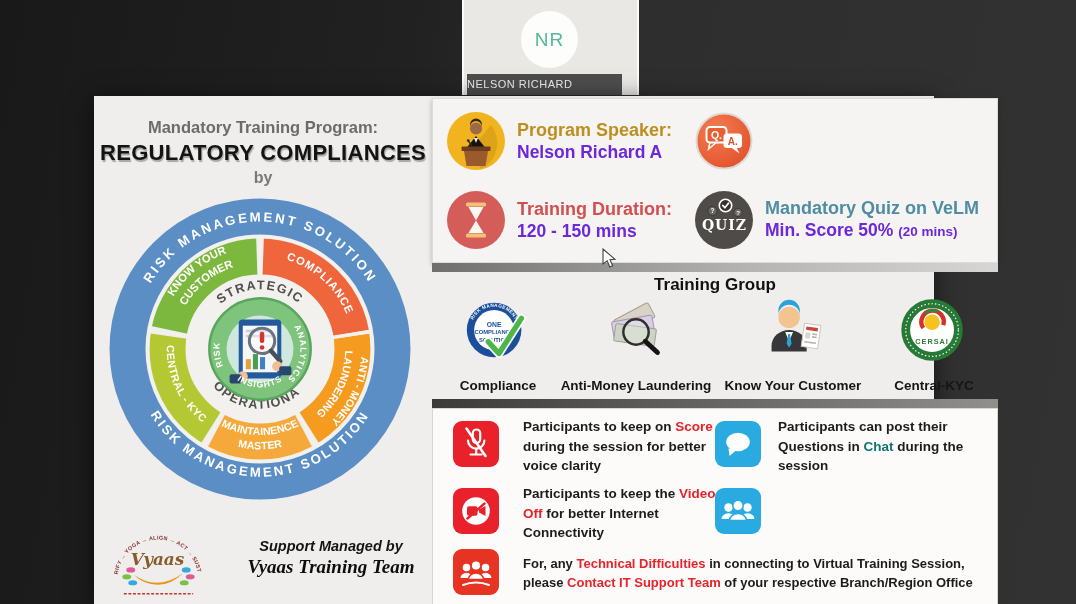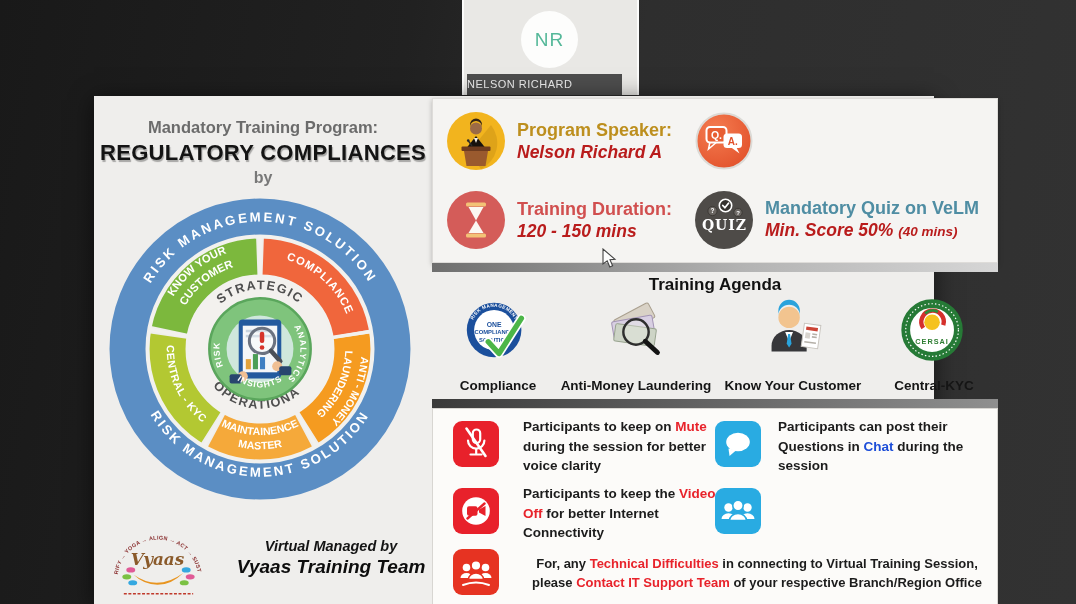--- a/index.html
+++ b/index.html
@@ -26,48 +26,48 @@
   .lefthead{position:absolute;left:0;top:22px;width:338px;text-align:center;}
   .kicker{font-size:16.5px;color:#6b6b6b;font-weight:bold;}
   .title{font-size:22px;font-weight:800;color:#141414;margin-top:3px;letter-spacing:.3px;
          text-shadow:1px 1.5px 1px rgba(0,0,0,.3);}
   .byline{font-size:16px;color:#787878;font-weight:bold;margin-top:3px;}
 
   .wheel{position:absolute;left:14px;top:100px;width:304px;height:306px;}
   .vylogo{position:absolute;left:12px;top:424px;width:104px;height:80px;}
   .managed{position:absolute;left:128px;top:442px;width:218px;text-align:center;font-style:italic;}
   .m1{font-size:14.5px;font-weight:bold;color:#141414;}
-  .m2{font-size:19px;font-weight:800;color:#0d0d0d;margin-top:2px;}
+  .m2{font-size:19px;font-weight:800;color:#0d0d0d;margin-top:2px;font-family:Liberation Serif, serif;}
 
   .info-panel{position:absolute;left:338px;top:2px;width:566px;height:165px;background:#f5f4f2;
               border:1px solid #dedcd9;box-shadow:0 2px 5px rgba(0,0,0,.25);box-sizing:border-box;}
   .cell{position:absolute;display:flex;align-items:center;gap:12px;}
   .c-speaker{left:14px;top:13px;} .c-qa{left:262px;top:13px;}
   .c-duration{left:14px;top:92px;} .c-quiz{left:262px;top:92px;}
   .lab{font-size:18px;font-weight:bold;line-height:22px;white-space:nowrap;}
-  .val{font-size:17.5px;font-weight:bold;color:#b91c1c;line-height:23px;white-space:nowrap;font-style:italic;}
+  .val{font-size:17.5px;font-weight:bold;color:#6d28d9;line-height:23px;white-space:nowrap;}
   .lab-gold{color:#bd8f1e;} .lab-orange{color:#ef5e35;} .lab-crimson{color:#d14f4f;} .lab-teal{color:#4f8da3;}
   .paren{font-size:13.5px;}
 
   .divider{position:absolute;left:338px;width:566px;height:9px;}
   .d1{top:167px;background:linear-gradient(to right,#6e6e6e,#b3b3b3 55%,#d6d6d6);}
   .d2{top:303px;background:linear-gradient(to right,#3a3a3a,#8f8f8f);}
 
   .agenda-title{position:absolute;left:338px;top:179px;width:566px;text-align:center;
                 font-size:17px;font-weight:800;color:#111;}
   .agenda-item{position:absolute;top:197px;width:170px;text-align:center;}
   .ag-1{left:319px;} .ag-2{left:457px;} .ag-3{left:614px;} .ag-4{left:755px;}
   .ag-label{font-size:13.5px;font-weight:bold;color:#151515;margin-top:3px;}
 
   .instr-panel{position:absolute;left:338px;top:312px;width:566px;height:196px;background:#fcfbf9;
                border:1px solid #d8d6d2;border-bottom:none;box-sizing:border-box;}
   .iitem{position:absolute;}
   .itext{font-size:13.5px;font-weight:bold;color:#1c1c1c;line-height:19.5px;}
   .i-sup-text{font-size:13px;line-height:19px;}
-  .kw-red{color:#e8232b;} .kw-blue{color:#1d4ed8;}
+  .kw-red{color:#e8232b;} .kw-blue{color:#0f766e;}
 
   .cursor{position:absolute;left:593px;top:248px;}
 </style>
 </head>
 <body>
 
 <div class="stage">
 
   <div class="tile">
     <div class="avatar">
@@ -174,21 +174,21 @@
       <ellipse cx="25" cy="50" rx="4.5" ry="2.6" fill="#e05a96"></ellipse>
       <ellipse cx="21" cy="57" rx="4.5" ry="2.6" fill="#7bc143"></ellipse>
       <ellipse cx="27" cy="63" rx="4.5" ry="2.6" fill="#35a8e0"></ellipse>
       <ellipse cx="81" cy="50" rx="4.5" ry="2.6" fill="#35a8e0"></ellipse>
       <ellipse cx="85" cy="57" rx="4.5" ry="2.6" fill="#e05a96"></ellipse>
       <ellipse cx="79" cy="63" rx="4.5" ry="2.6" fill="#7bc143"></ellipse>
       <line x1="18" y1="74" x2="88" y2="74" stroke="#c0392b" stroke-width="1.6" stroke-dasharray="3 1.6"></line>
     </svg>
 
     <div class="managed">
-      <div class="m1">Virtual Managed by</div>
+      <div class="m1">Support Managed by</div>
       <div class="m2">Vyaas Training Team</div>
     </div>
 
     <div class="info-panel">
 
       <div class="cell c-speaker">
         <svg width="58" height="58" viewBox="0 0 58 58">
           <circle cx="29" cy="29" r="29" fill="#f2b41e"></circle>
           <path d="M44 13 A29 29 0 0 1 34 57 L22 40 Z" fill="rgba(110,70,0,.15)"></path>
           <circle cx="29" cy="16.5" r="6" fill="#9c6a46"></circle>
@@ -244,28 +244,28 @@
           <circle cx="30.5" cy="14.5" r="6.2" fill="#34312e" stroke="#ffffff" stroke-width="1.6"></circle>
           <path d="M27.8 14.5 l2.1 2.2 l3.6 -4.4" stroke="#ffffff" stroke-width="1.8" fill="none" stroke-linecap="round"></path>
           <circle cx="17.5" cy="20" r="4.6" fill="#6a6662" stroke="#3c3935" stroke-width="1"></circle>
           <text x="17.5" y="22.4" text-anchor="middle" font-size="6.5" font-weight="bold" fill="#ffffff">?</text>
           <circle cx="43" cy="21.5" r="4.2" fill="#6a6662" stroke="#3c3935" stroke-width="1"></circle>
           <text x="43" y="23.7" text-anchor="middle" font-size="6" font-weight="bold" fill="#ffffff">?</text>
           <text x="29.5" y="39" text-anchor="middle" font-size="14" font-weight="bold" letter-spacing="1" font-family="'DejaVu Serif',serif" fill="#ffffff">QUIZ</text>
         </svg>
         <div>
           <div class="lab lab-teal">Mandatory Quiz on VeLM</div>
-          <div class="val"><span>Min. Score 50% </span><span class="paren">(40 mins)</span></div>
+          <div class="val"><span>Min. Score 50% </span><span class="paren">(20 mins)</span></div>
         </div>
       </div>
     </div>
 
     <div class="divider d1"></div>
 
-    <div class="agenda-title">Training Agenda</div>
+    <div class="agenda-title">Training Group</div>
 
     <div class="agenda-item ag-1">
       <svg width="78" height="78" viewBox="0 0 80 80">
         <defs>
             <path id="cbArc" d="M 12.4 33.8 A 24 24 0 0 1 59.6 33.8"></path>
           </defs>
         <circle cx="36" cy="38" r="28" fill="#1b4f9c"></circle>
         <circle cx="36" cy="38" r="20.5" fill="#ffffff"></circle>
         <text font-size="4.8" font-weight="bold" fill="#ffffff" letter-spacing=".4">
           <textPath href="#cbArc" startOffset="50%" text-anchor="middle">RISK MANAGEMENT</textPath>
@@ -330,21 +330,21 @@
           <rect width="46" height="46" rx="9" fill="#e8212b"></rect>
           <g stroke="#ffffff" stroke-width="2.2" fill="none" stroke-linecap="round">
             <rect x="19.8" y="8.5" width="7.4" height="13.5" rx="3.7"></rect>
             <path d="M15 19.5 a8.2 8.2 0 0 0 16.4 0"></path>
             <line x1="23.2" y1="28" x2="23.2" y2="32.5"></line>
             <line x1="17.5" y1="33.5" x2="28.5" y2="33.5"></line>
             <line x1="13.5" y1="7.5" x2="32.5" y2="35" stroke-width="2.6"></line>
           </g>
         </svg>
       </div>
-      <div class="iitem itext" style="left:90px;top:8px;width:205px;"><span>Participants to keep on </span><span class="kw-red">Mute</span><span> during the session for better voice clarity</span></div>
+      <div class="iitem itext" style="left:90px;top:8px;width:205px;"><span>Participants to keep on </span><span class="kw-red">Score</span><span> during the session for better voice clarity</span></div>
 
       <div class="iitem" style="left:282px;top:12px;">
         <svg width="46" height="46" viewBox="0 0 46 46">
           <rect width="46" height="46" rx="9" fill="#29abe2"></rect>
           <ellipse cx="23" cy="21" rx="11.8" ry="9.2" fill="#ffffff"></ellipse>
           <path d="M13.5 27.5 L14.5 35 L21.5 29 Z" fill="#ffffff"></path>
         </svg>
       </div>
       <div class="iitem itext" style="left:345px;top:8px;width:215px;"><span>Participants can post their Questions in </span><span class="kw-blue">Chat</span><span> during the session</span></div>
 
@@ -384,21 +384,21 @@
             <circle cx="32.5" cy="18.5" r="3.8"></circle>
             <path d="M26.5 29 a6 5 0 0 1 12 0 Z"></path>
           </g>
           <g fill="#ffffff" stroke="#e63322" stroke-width="1.4">
             <circle cx="23" cy="16.5" r="4.8"></circle>
             <path d="M15.5 30.5 a7.5 6.5 0 0 1 15 0 Z"></path>
           </g>
           <path d="M10 36 Q23 31 36 36" stroke="#ffffff" stroke-width="2" fill="none" stroke-linecap="round"></path>
         </svg>
       </div>
-      <div class="iitem itext i-sup-text" style="left:90px;top:145px;width:468px;text-align:center;"><span>For, any </span><span class="kw-red">Technical Difficulties</span><span> in connecting to Virtual Training Session, please </span><span class="kw-red">Contact IT Support Team</span><span> of your respective Branch/Region Office</span></div>
+      <div class="iitem itext i-sup-text" style="left:90px;top:145px;width:468px;"><span>For, any </span><span class="kw-red">Technical Difficulties</span><span> in connecting to Virtual Training Session, please </span><span class="kw-red">Contact IT Support Team</span><span> of your respective Branch/Region Office</span></div>
 
     </div>
   </div>
 
   <svg class="cursor" width="16" height="22" viewBox="0 0 16 22">
     <path d="M1 1 L1 16 L5.2 12.8 L7.8 19 L10.6 17.8 L8 11.8 L13 11.3 Z" fill="#fdfdfd" stroke="#444444" stroke-width="1.1"></path>
   </svg>
 </div>
 
 </body></html>

